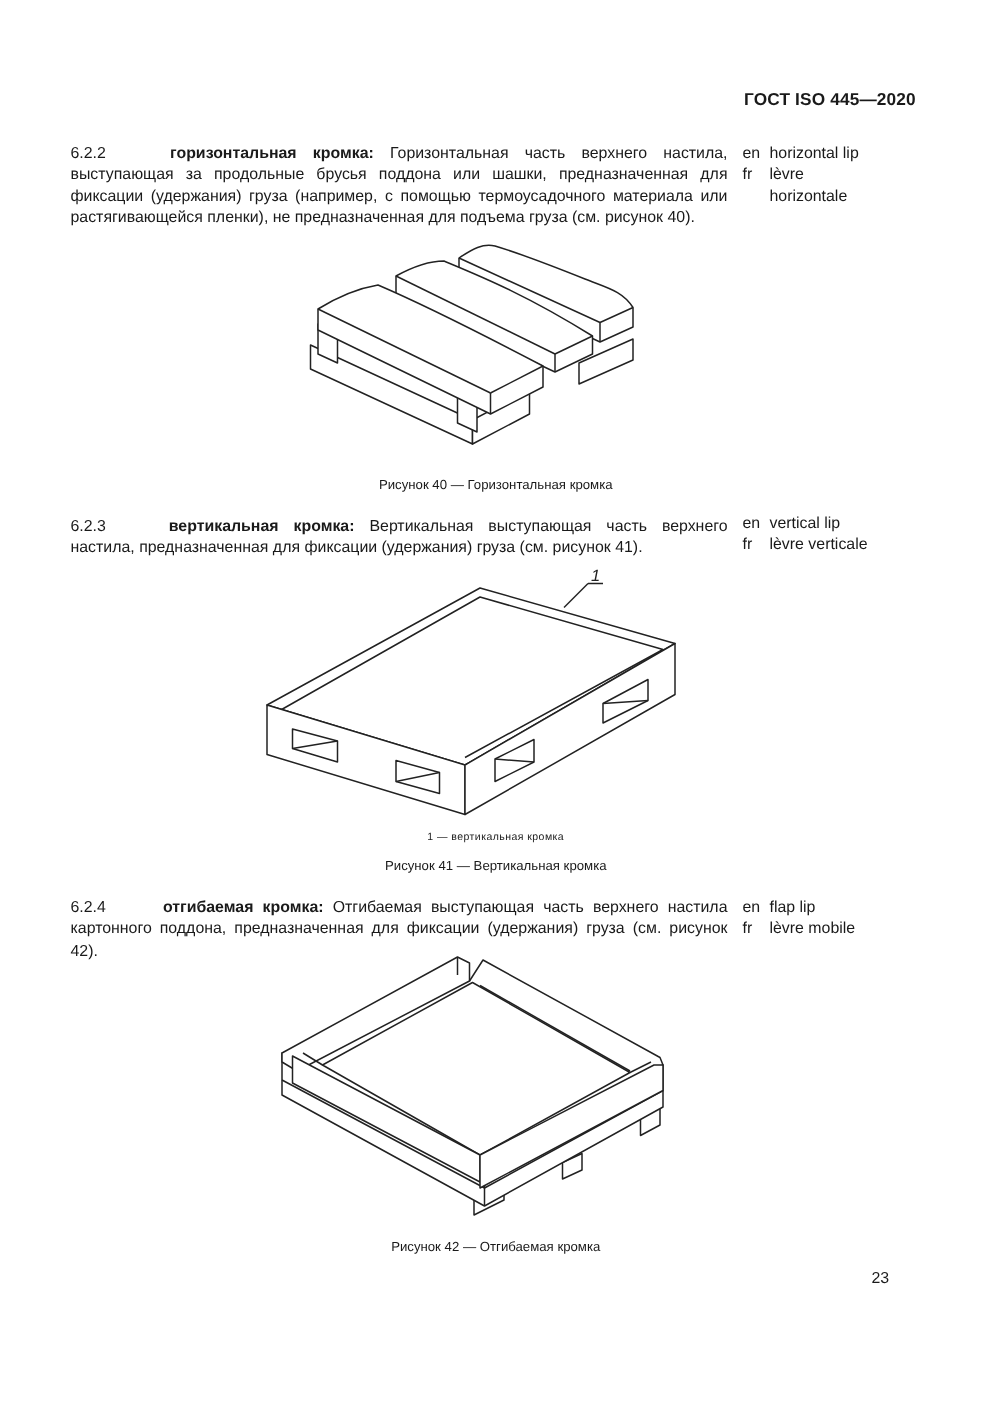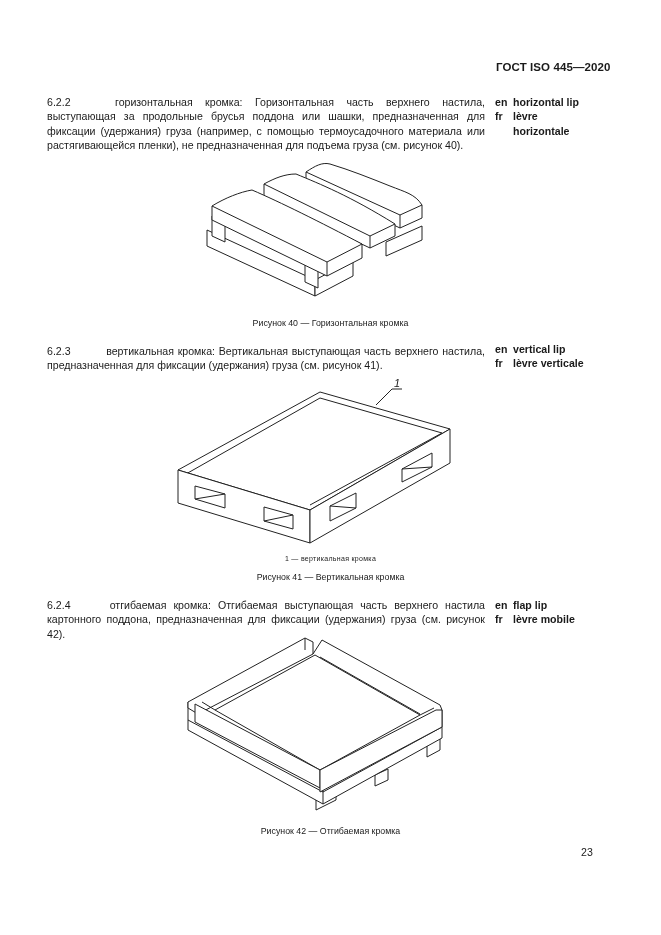--- a/index.html
+++ b/index.html
@@ -1,22 +1,22 @@
 <!DOCTYPE html>
 <html><head>
 <meta charset="utf-8">
 <style>
   html, body { margin: 0; padding: 0; background: #ffffff; }
   body { width: 661px; height: 935px; position: relative; overflow: hidden;
          font-family: "Liberation Sans", sans-serif; color: #1a1a1a; }
   .abs { position: absolute; }
   .header { left: 466px; top: 61px; font-size: 11.5px; font-weight: bold; letter-spacing: 0.1px; margin-left: 30px; }
   .para { left: 47px; width: 438px; font-size: 10.6px; line-height: 14.4px; text-align: justify; }
-  .para b { font-weight: normal; padding-left: 32px; }
-  .terms { left: 495px; font-size: 10.6px; line-height: 14.4px; font-weight: bold; }
+  .para b { font-weight: bold; padding-left: 32px; }
+  .terms { left: 495px; font-size: 10.6px; line-height: 14.4px; }
   .terms .row { display: flex; }
   .terms .lang { width: 18px; }
   .caption { font-size: 8.8px; text-align: center; width: 661px; left: 0; }
   .legend { font-size: 7px; text-align: center; width: 661px; left: 0; letter-spacing: 0.3px; }
   .pageno { left: 581px; top: 846px; font-size: 10.6px; }
   svg.fig { position: absolute; }
   svg.fig path, svg.fig line, svg.fig polyline, svg.fig polygon { fill: none; stroke: #222; stroke-width: 1; stroke-linejoin: round; }
   svg.fig .fillw { fill: #fff; }
 </style>
 </head>

